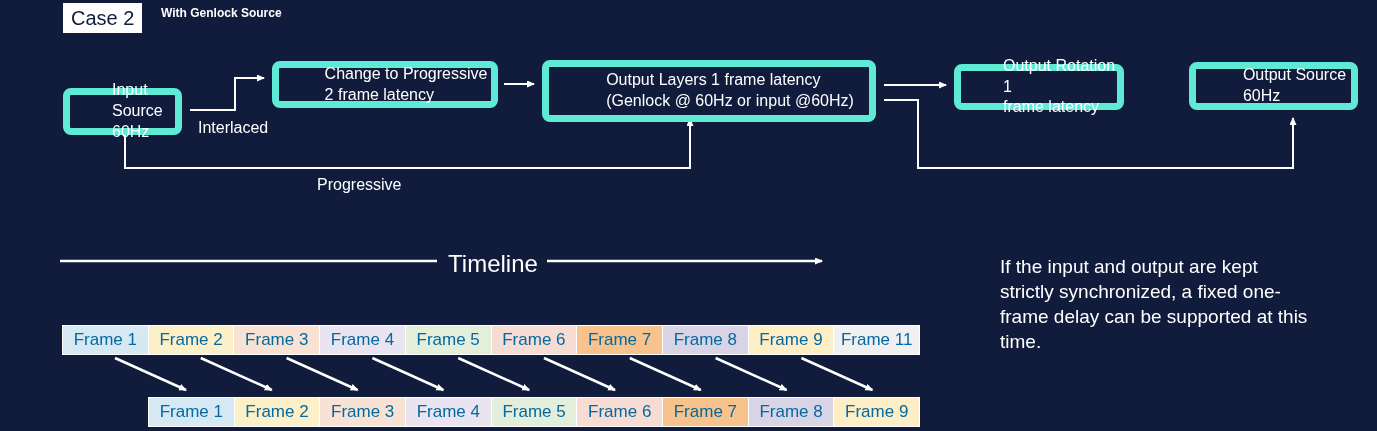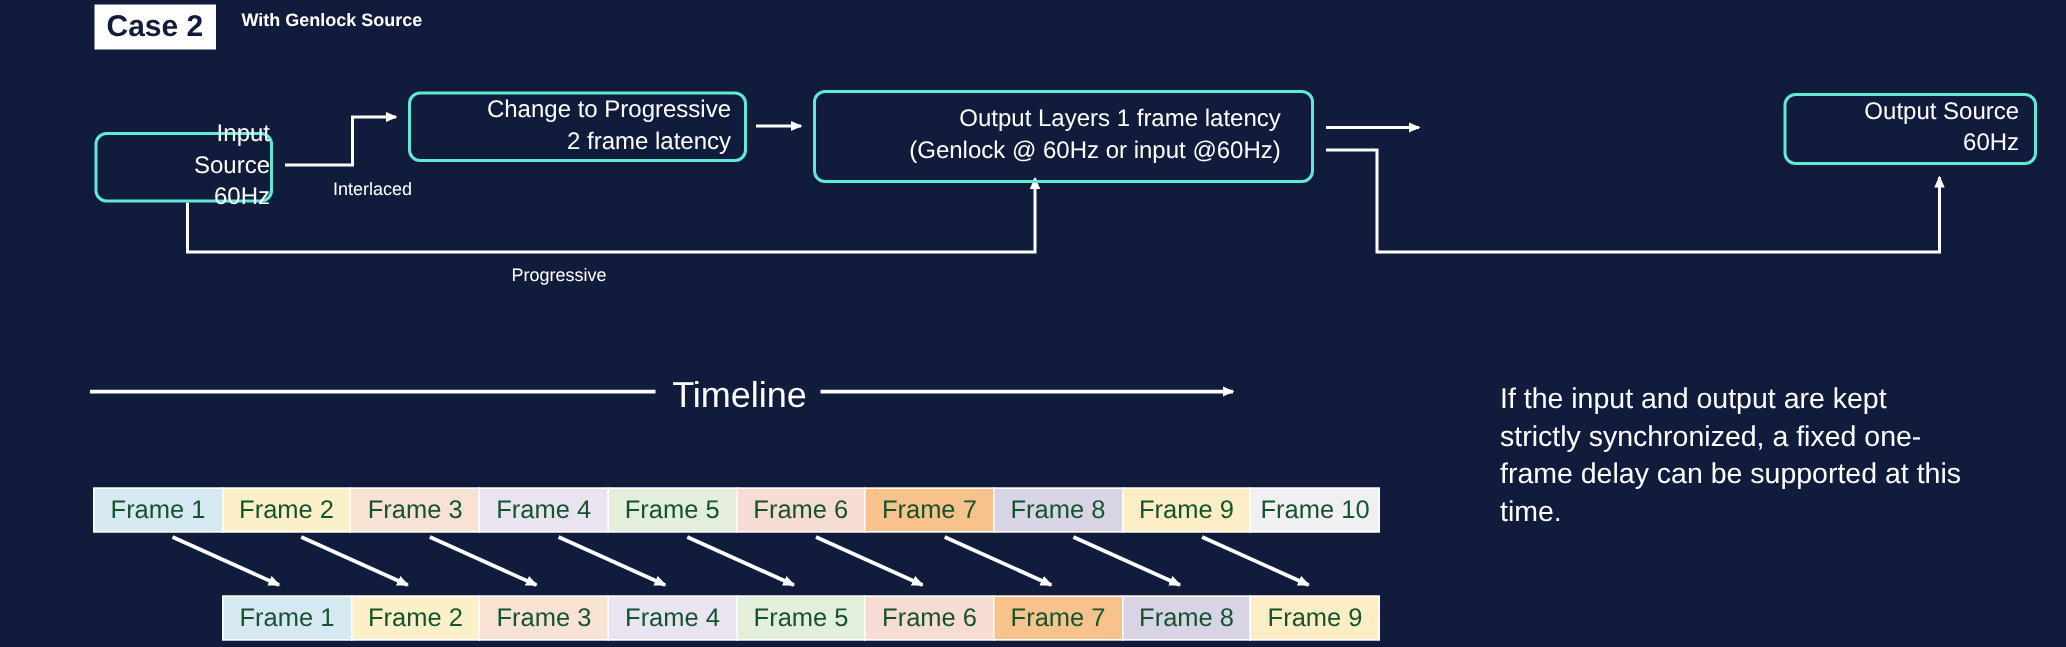--- a/index.html
+++ b/index.html
@@ -3,49 +3,49 @@
 <meta charset="utf-8">
 <style>
   html,body{margin:0;padding:0;background:#111b3c;}
   .stage{
     position:relative;width:1377px;height:431px;overflow:hidden;
     background:#111b3c;font-family:"Liberation Sans",sans-serif;color:#fff;
   }
   .overlay{position:absolute;left:0;top:0;width:1377px;height:431px;pointer-events:none;}
   .case-tag{
     position:absolute;left:63px;top:3px;height:30px;line-height:30px;
-    background:#ffffff;color:#111b3c;font-size:20px;font-weight:bold;
+    background:#ffffff;color:#111b3c;font-size:20px;font-weight:normal;
     padding:0 8px;
   }
   .title{
     position:absolute;left:161px;top:6px;font-size:12px;font-weight:bold;color:#ffffff;
   }
   .fbox{
-    position:absolute;border:2px solid #5eead4;border-radius:8px;
-    display:flex;align-items:center;justify-content:center;text-align:right;
+    position:absolute;border:7px solid #5eead4;border-radius:8px;
+    display:flex;align-items:center;justify-content:center;text-align:left;
     font-size:16px;line-height:1.3;color:#ffffff;white-space:pre-line;
     box-sizing:border-box;
     padding-left:42px;
   }
   .b1{left:63px;top:88px;width:119px;height:47px;}
   .b2{left:272px;top:61px;width:226px;height:47px;}
   .b3{left:542px;top:60px;width:334px;height:62px;}
   .b4{left:954px;top:64px;width:170px;height:46px;}
   .b5{left:1189px;top:62px;width:169px;height:48px;}
-  .edge-label{position:absolute;font-size:12px;color:#ffffff;margin-left:24px;}
+  .edge-label{position:absolute;font-size:16px;color:#ffffff;}
   .lbl-interlaced{left:198px;top:119px;}
   .lbl-progressive{left:317px;top:176px;}
   .timeline-label{position:absolute;left:443px;top:250px;width:100px;text-align:center;font-size:24px;color:#ffffff;}
   .frame-row{position:absolute;display:flex;height:30px;}
   .row1{left:62px;top:325px;width:858px;}
   .row2{left:148px;top:397px;width:772px;}
   .cell{
     flex:1;height:100%;border:1px solid #ffffff;margin-left:-1px;
     display:flex;align-items:center;justify-content:center;
-    font-size:17px;color:#14532d;box-sizing:border-box;white-space:nowrap;
+    font-size:17px;color:#0369a1;box-sizing:border-box;white-space:nowrap;
   }
   .cell:first-child{margin-left:0;}
   .note{
     position:absolute;left:1000px;top:254px;width:380px;font-size:19px;
     line-height:1.32;color:#ffffff;white-space:pre-line;
   }
 </style>
 </head>
 <body>
 
@@ -84,39 +84,41 @@
 
   <div class="case-tag">Case 2</div>
   <div class="title">With Genlock Source</div>
 
   <div class="fbox b1">Input Source
 60Hz</div>
   <div class="fbox b2">Change to Progressive
 2 frame latency</div>
   <div class="fbox b3">Output Layers 1 frame latency
 (Genlock @ 60Hz or input @60Hz)</div>
+  <div class="fbox b4">Output Rotation 1
+frame latency</div>
   <div class="fbox b5">Output Source
 60Hz</div>
 
   <div class="edge-label lbl-interlaced">Interlaced</div>
   <div class="edge-label lbl-progressive">Progressive</div>
 
   <div class="timeline-label">Timeline</div>
 
   <div class="frame-row row1">
     <div class="cell" style="background-color: rgb(214, 233, 243);">Frame 1</div>
     <div class="cell" style="background-color: rgb(252, 240, 200);">Frame 2</div>
     <div class="cell" style="background-color: rgb(248, 226, 212);">Frame 3</div>
     <div class="cell" style="background-color: rgb(233, 228, 240);">Frame 4</div>
     <div class="cell" style="background-color: rgb(228, 239, 219);">Frame 5</div>
     <div class="cell" style="background-color: rgb(247, 220, 211);">Frame 6</div>
     <div class="cell" style="background-color: rgb(247, 194, 139);">Frame 7</div>
     <div class="cell" style="background-color: rgb(216, 212, 230);">Frame 8</div>
     <div class="cell" style="background-color: rgb(253, 238, 198);">Frame 9</div>
-    <div class="cell" style="background-color: rgb(240, 240, 242);">Frame 10</div>
+    <div class="cell" style="background-color: rgb(240, 240, 242);">Frame 11</div>
   </div>
 
   <div class="frame-row row2">
     <div class="cell" style="background-color: rgb(214, 233, 243);">Frame 1</div>
     <div class="cell" style="background-color: rgb(252, 240, 200);">Frame 2</div>
     <div class="cell" style="background-color: rgb(248, 226, 212);">Frame 3</div>
     <div class="cell" style="background-color: rgb(233, 228, 240);">Frame 4</div>
     <div class="cell" style="background-color: rgb(228, 239, 219);">Frame 5</div>
     <div class="cell" style="background-color: rgb(247, 220, 211);">Frame 6</div>
     <div class="cell" style="background-color: rgb(247, 194, 139);">Frame 7</div>

